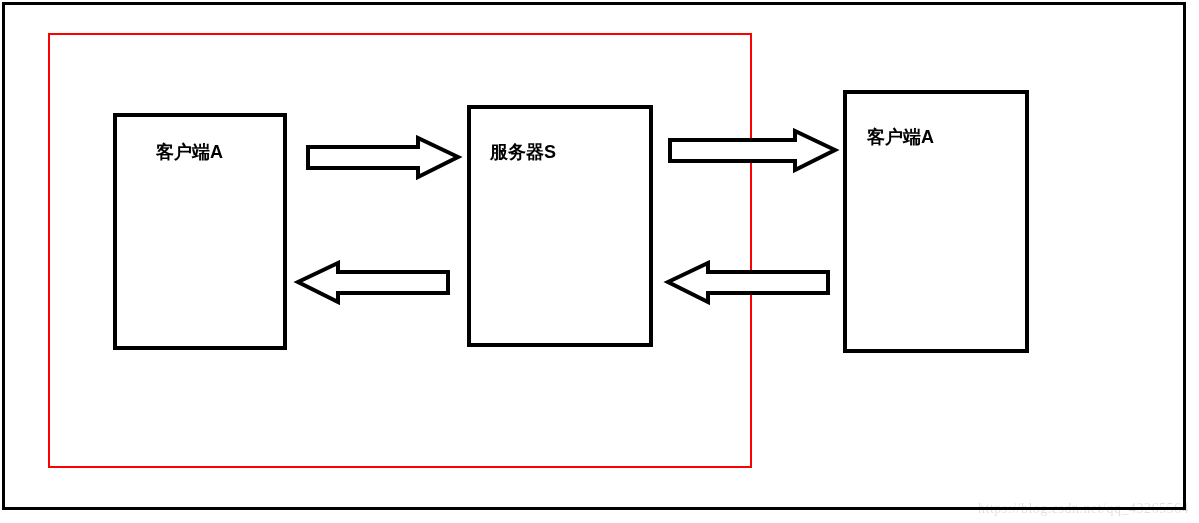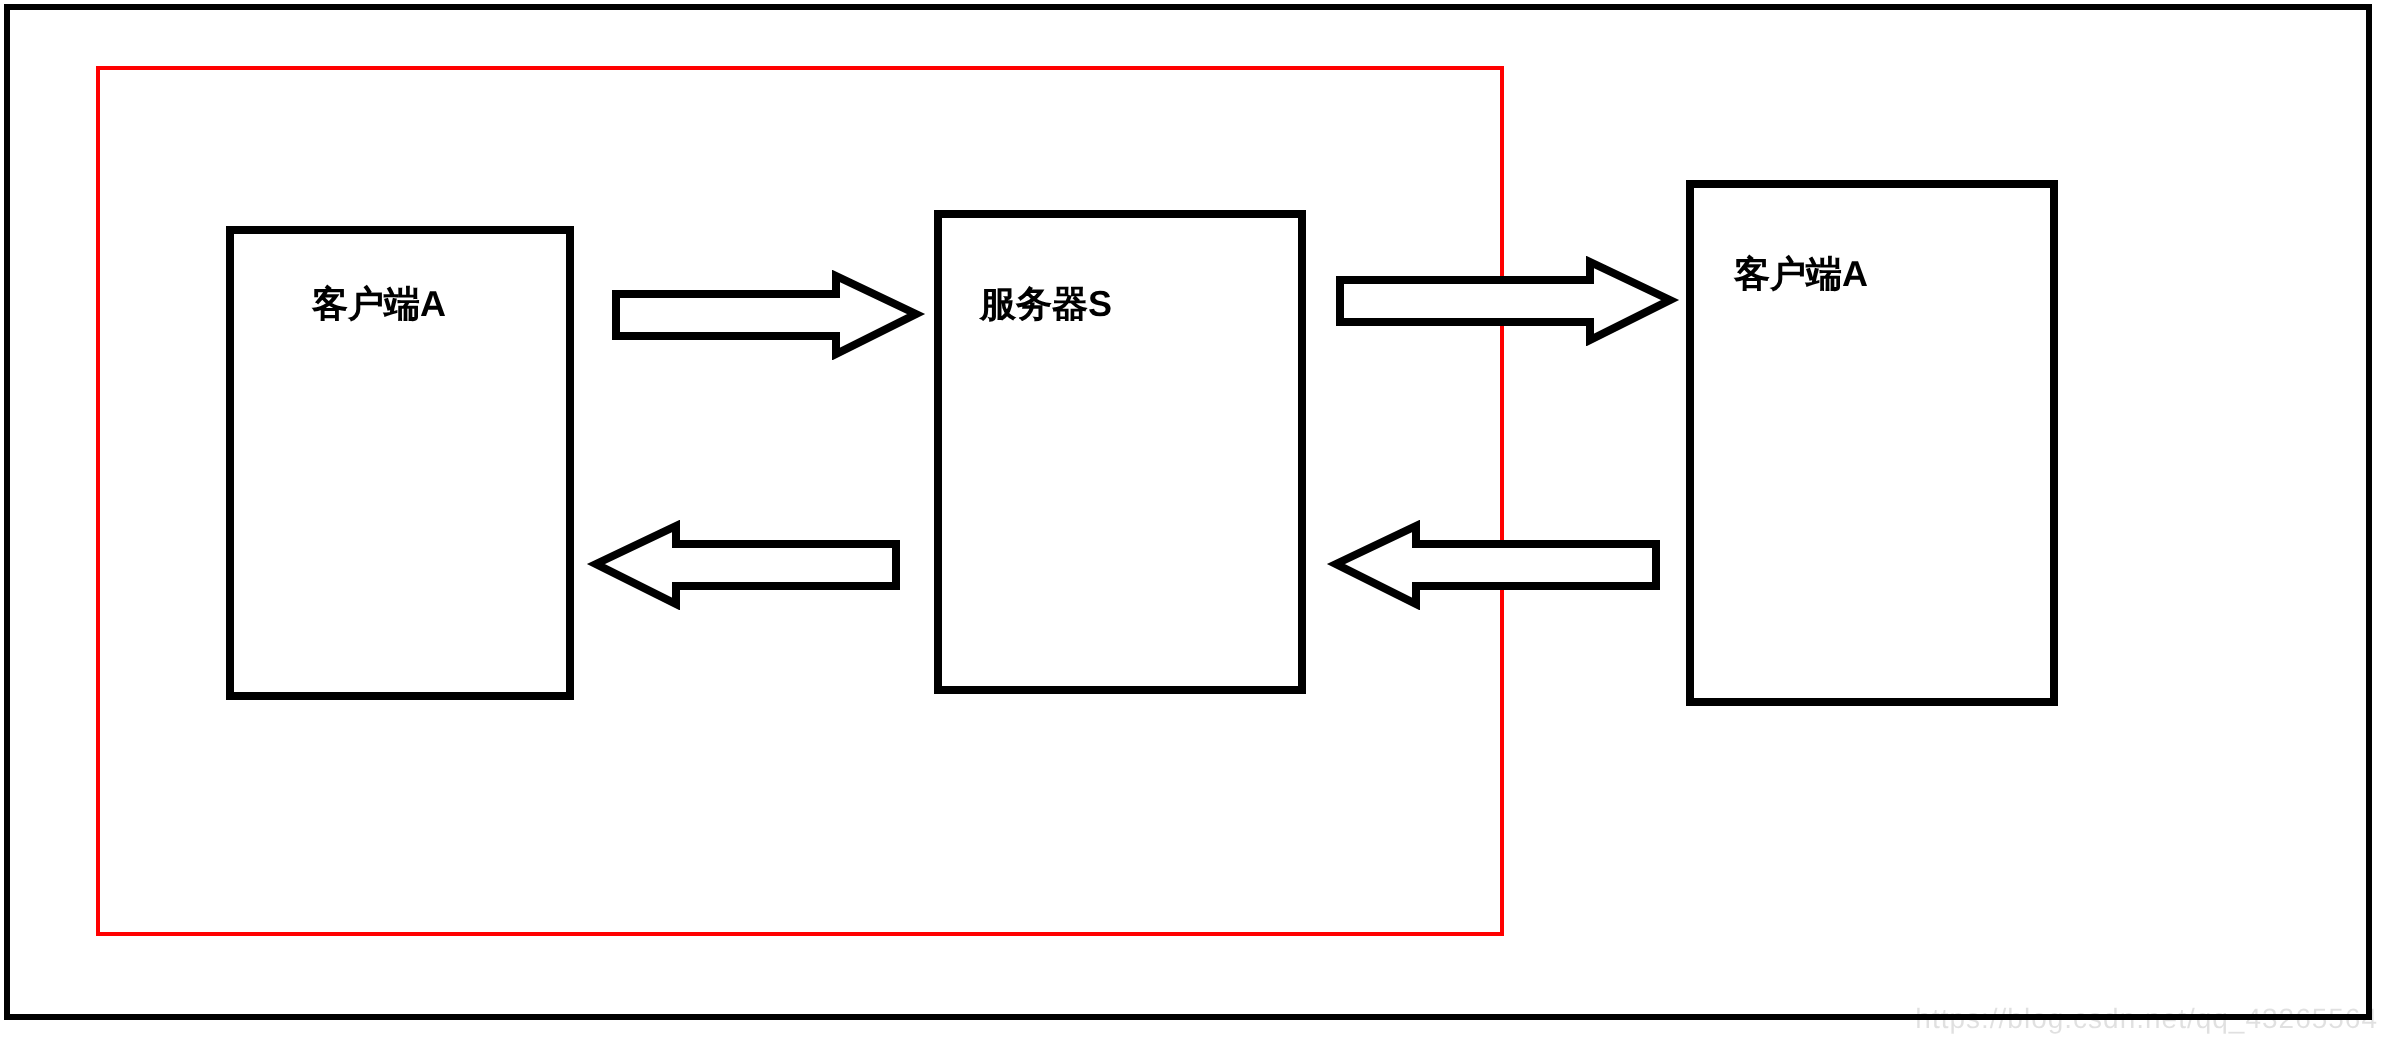--- a/index.html
+++ b/index.html
@@ -32,20 +32,21 @@
     .arrow {
       position: absolute;
     }
     .watermark {
       position: absolute;
       right: 10px;
       bottom: 6px;
       font-size: 14px;
       color: rgba(0,0,0,0.12);
       letter-spacing: 0.5px;
+      font-family: Liberation Serif, serif;
     }
   </style>
 </head>
 <body>
 
 <div class="outer-border" style="left:2px; top:2px; width:1184px; height:508px;"></div>
 
 <div class="red-group-box" style="left:48px; top:33px; width:704px; height:435px;"></div>
 
 <div class="node-box" style="left:113px; top:113px; width:174px; height:237px;"></div>

